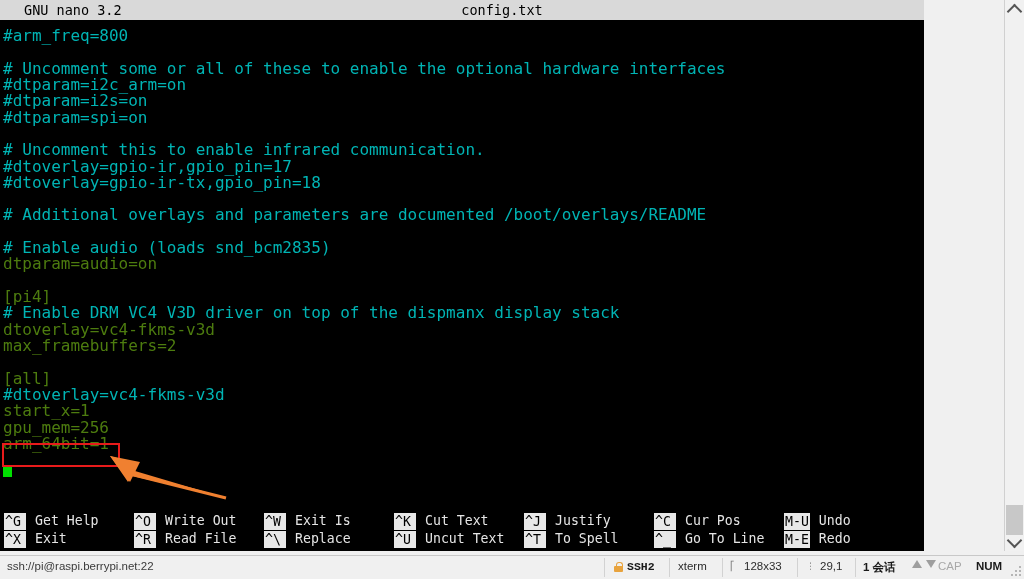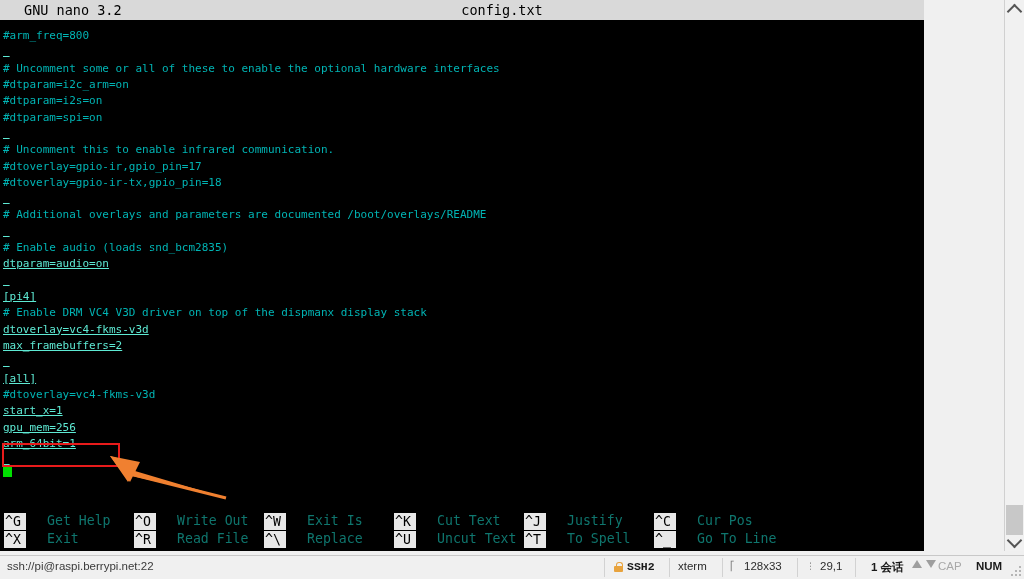--- a/index.html
+++ b/index.html
@@ -50,31 +50,31 @@
   .nano-titlebar .tb-filename { position: absolute; left: 0; top: 0; width: 1004px; text-align: center; border-radius: 8px; }
   .nano-titlebar .tb-modified { position: absolute; right: 8px; top: 0; font-family: Liberation Mono, monospace; }
 
   
   .editor {
     position: absolute;
     left: 0;
     top: 28px;
     width: 1004px;
     font-family: "DejaVu Sans Mono", monospace;
-    font-size: 11px;
+    font-size: 16px;
     line-height: 16.32px;
     white-space: pre;
   }
   .editor .line {
     height: 16.32px;
     padding-left: 3px;
     color: #e6e6e6;
   }
   .editor .line.comment { color: #00b4b4; }
-  .editor .line.plain { color: #5eead4; text-decoration: underline; }
+  .editor .line.plain { color: #4d7c0f; }
 
   
   .cursor-block {
     position: absolute;
     left: 3px;
     top: 465px;
     width: 9px;
     height: 12px;
     background: #00e000;
   }
@@ -125,22 +125,22 @@
     background: #e8e8e8;
     color: #000000;
     padding: 0 1px;
     display: inline-block;
     min-width: 20px;
     height: 17px;
     line-height: 17px;
     text-align: left;
   }
   .help-label {
-    color: #0f766e;
-    padding-left: 21px;
+    color: #e5e5e5;
+    padding-left: 9px;
     display: inline-block;
   }
 
   
   .vscroll {
     position: absolute;
     right: 0;
     top: 0;
     width: 20px;
     height: 551px;
@@ -304,20 +304,24 @@
           <div class="help-row"><span class="help-key">^U</span><span class="help-label">Uncut Text</span></div>
         </div>
         <div class="help-col" style="left: 524px;">
           <div class="help-row"><span class="help-key">^J</span><span class="help-label">Justify</span></div>
           <div class="help-row"><span class="help-key">^T</span><span class="help-label">To Spell</span></div>
         </div>
         <div class="help-col" style="left: 654px;">
           <div class="help-row"><span class="help-key">^C</span><span class="help-label">Cur Pos</span></div>
           <div class="help-row"><span class="help-key">^_</span><span class="help-label">Go To Line</span></div>
         </div>
+        <div class="help-col" style="left: 784px;">
+          <div class="help-row"><span class="help-key">M-U</span><span class="help-label">Undo</span></div>
+          <div class="help-row"><span class="help-key">M-E</span><span class="help-label">Redo</span></div>
+        </div>
         <div class="help-col" style="left: 914px; margin-left: 20px;">
           <div class="help-row"><span class="help-key">M-A</span><span class="help-label">Mark Text</span></div>
           <div class="help-row"><span class="help-key">M-6</span><span class="help-label">Copy Text</span></div>
         </div>
       </div>
   </div>
 
   <div class="vscroll">
     <div class="sb-btn sb-up">
       <div class="chev up"></div>
@@ -356,21 +360,21 @@
 
     <div class="sb-divider" style="left:797px;"></div>
 
     <div class="sb-cell" style="left:806px;">
       <span class="caret-icon">⋮</span>
       <span>29,1</span>
     </div>
 
     <div class="sb-divider" style="left:855px;"></div>
 
-    <div class="sb-cell" style="left:863px;margin-left:8px;">
+    <div class="sb-cell" style="left:863px;">
       <span class="sb-strong">1 会话</span>
     </div>
 
     <div class="sb-cell" style="left:912px;">
       <span class="arrow-up-g"></span>
       <span class="arrow-dn-g"></span>
     </div>
 
     <div class="sb-cell sb-dim" style="left:938px;">
       <span>CAP</span>

